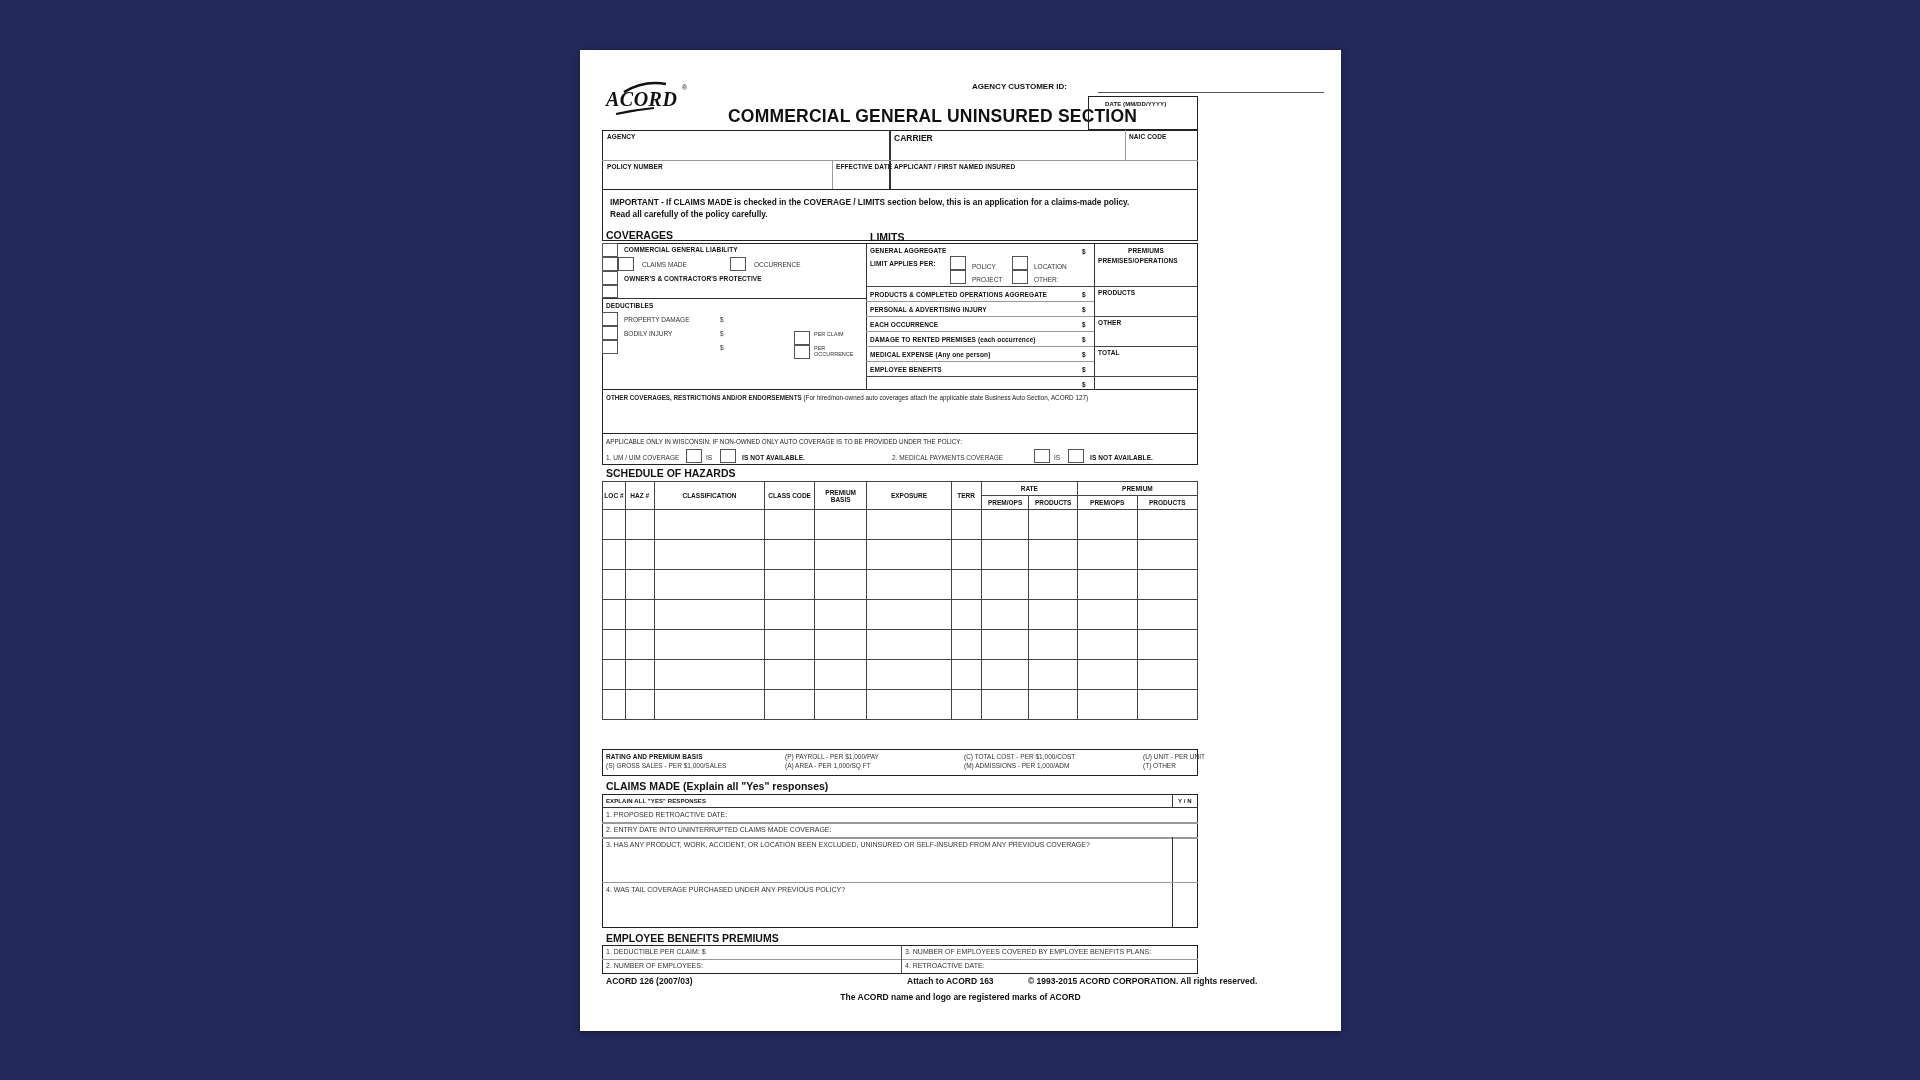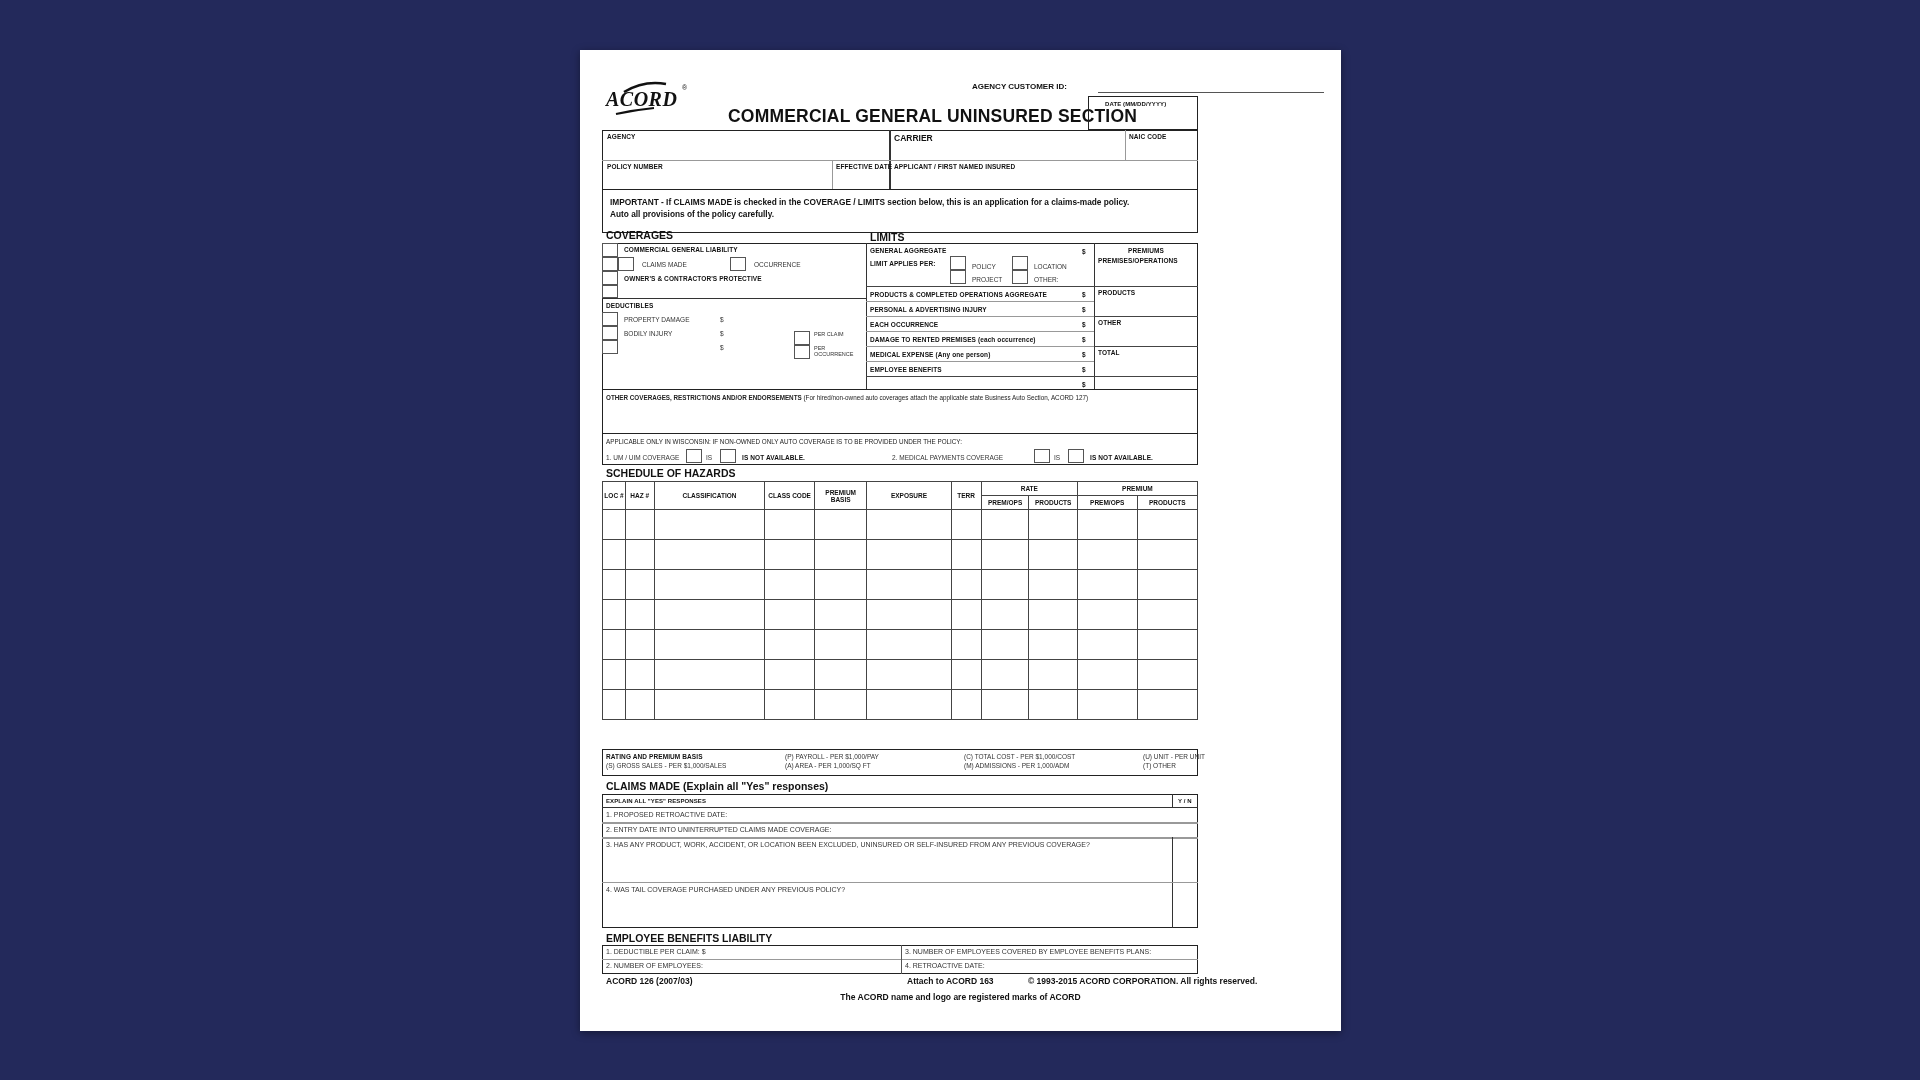--- a/index.html
+++ b/index.html
@@ -58,23 +58,23 @@
   <div class="abs t6" style="left:549px;top:83px;">NAIC CODE</div>
   <div class="abs" style="left:547px;top:92px;width:68px;height:17px;"></div>
 
   <div class="abs t6" style="left:27px;top:113px;">POLICY NUMBER</div>
   <div class="abs" style="left:24px;top:122px;width:226px;height:17px;"></div>
   <div class="abs t6" style="left:256px;top:113px;">EFFECTIVE DATE</div>
   <div class="abs" style="left:254px;top:122px;width:54px;height:17px;"></div>
   <div class="abs t6" style="left:314px;top:113px;">APPLICANT / FIRST NAMED INSURED</div>
   <div class="abs" style="left:312px;top:122px;width:304px;height:17px;"></div>
 
-  <div class="bx" style="left:22px;top:139px;width:596px;height:44px;">
+  <div class="bx" style="left:22px;top:139px;width:596px;height:52px;">
     <div class="abs" style="left:7px;top:7px;font-size:8.3px;font-weight:bold;white-space:nowrap;">IMPORTANT - If CLAIMS MADE is checked in the COVERAGE / LIMITS section below, this is an application for a claims-made policy.</div>
-    <div class="abs" style="left:7px;top:19px;font-size:8.3px;font-weight:bold;white-space:nowrap;">Auto all provisions of the policy carefully.</div>
+    <div class="abs" style="left:7px;top:19px;font-size:8.3px;font-weight:bold;white-space:nowrap;">Read all carefully of the policy carefully.</div>
   </div>
 
   <div class="abs sec" style="left:26px;top:179px;">COVERAGES</div>
   <div class="abs sec" style="left:290px;top:181px;">LIMITS</div>
 
   <div class="bx" style="left:22px;top:193px;width:596px;height:147px;"></div>
   <div class="ln" style="left:286px;top:193px;width:1px;height:147px;"></div>
   <div class="ln" style="left:514px;top:193px;width:1px;height:147px;"></div>
   <div class="ln" style="left:22px;top:248px;width:264px;height:1px;"></div>
 
@@ -316,21 +316,21 @@
   <div class="lnl" style="left:22px;top:772px;width:596px;height:1.5px;"></div>
   <div class="abs t7" style="left:26px;top:776px;font-size:7px;">2.  ENTRY DATE INTO UNINTERRUPTED CLAIMS MADE COVERAGE:</div>
   <div class="lnl" style="left:22px;top:787px;width:596px;height:1.5px;"></div>
   <div class="abs t7" style="left:26px;top:791px;font-size:7px;">3.  HAS ANY PRODUCT, WORK, ACCIDENT, OR LOCATION BEEN EXCLUDED, UNINSURED OR SELF-INSURED FROM ANY PREVIOUS COVERAGE?</div>
   <div class="ln" style="left:592px;top:787px;width:1px;height:91px;"></div>
   <div class="abs" style="left:593px;top:789px;width:24px;height:42px;"></div>
   <div class="lnl" style="left:22px;top:832px;width:596px;height:1px;"></div>
   <div class="abs t7" style="left:26px;top:836px;font-size:7px;">4.  WAS TAIL COVERAGE PURCHASED UNDER ANY PREVIOUS POLICY?</div>
   <div class="abs" style="left:593px;top:834px;width:24px;height:42px;"></div>
 
-  <div class="abs sec" style="left:26px;top:882px;">EMPLOYEE BENEFITS LIABILITY</div>
+  <div class="abs sec" style="left:26px;top:882px;">EMPLOYEE BENEFITS PREMIUMS</div>
   <div class="bx" style="left:22px;top:895px;width:596px;height:29px;"></div>
   <div class="lnl" style="left:22px;top:909px;width:596px;height:1px;"></div>
   <div class="lnl" style="left:321px;top:895px;width:1px;height:29px;background:#555;"></div>
   <div class="abs t7" style="left:26px;top:898px;font-size:7px;">1.  DEDUCTIBLE PER CLAIM:    $</div>
   <div class="abs t7" style="left:26px;top:912px;font-size:7px;">2.  NUMBER OF EMPLOYEES:</div>
   <div class="abs t7" style="left:325px;top:898px;font-size:7px;">3.  NUMBER OF EMPLOYEES COVERED BY EMPLOYEE BENEFITS PLANS:</div>
   <div class="abs t7" style="left:325px;top:912px;font-size:7px;">4.  RETROACTIVE DATE:</div>
 
   <div class="abs" style="left:26px;top:926px;font-size:8.5px;font-weight:bold;white-space:nowrap;">ACORD 126 (2007/03)</div>
   <div class="abs" style="left:327px;top:926px;font-size:8.5px;font-weight:bold;white-space:nowrap;">Attach to ACORD 163</div>

